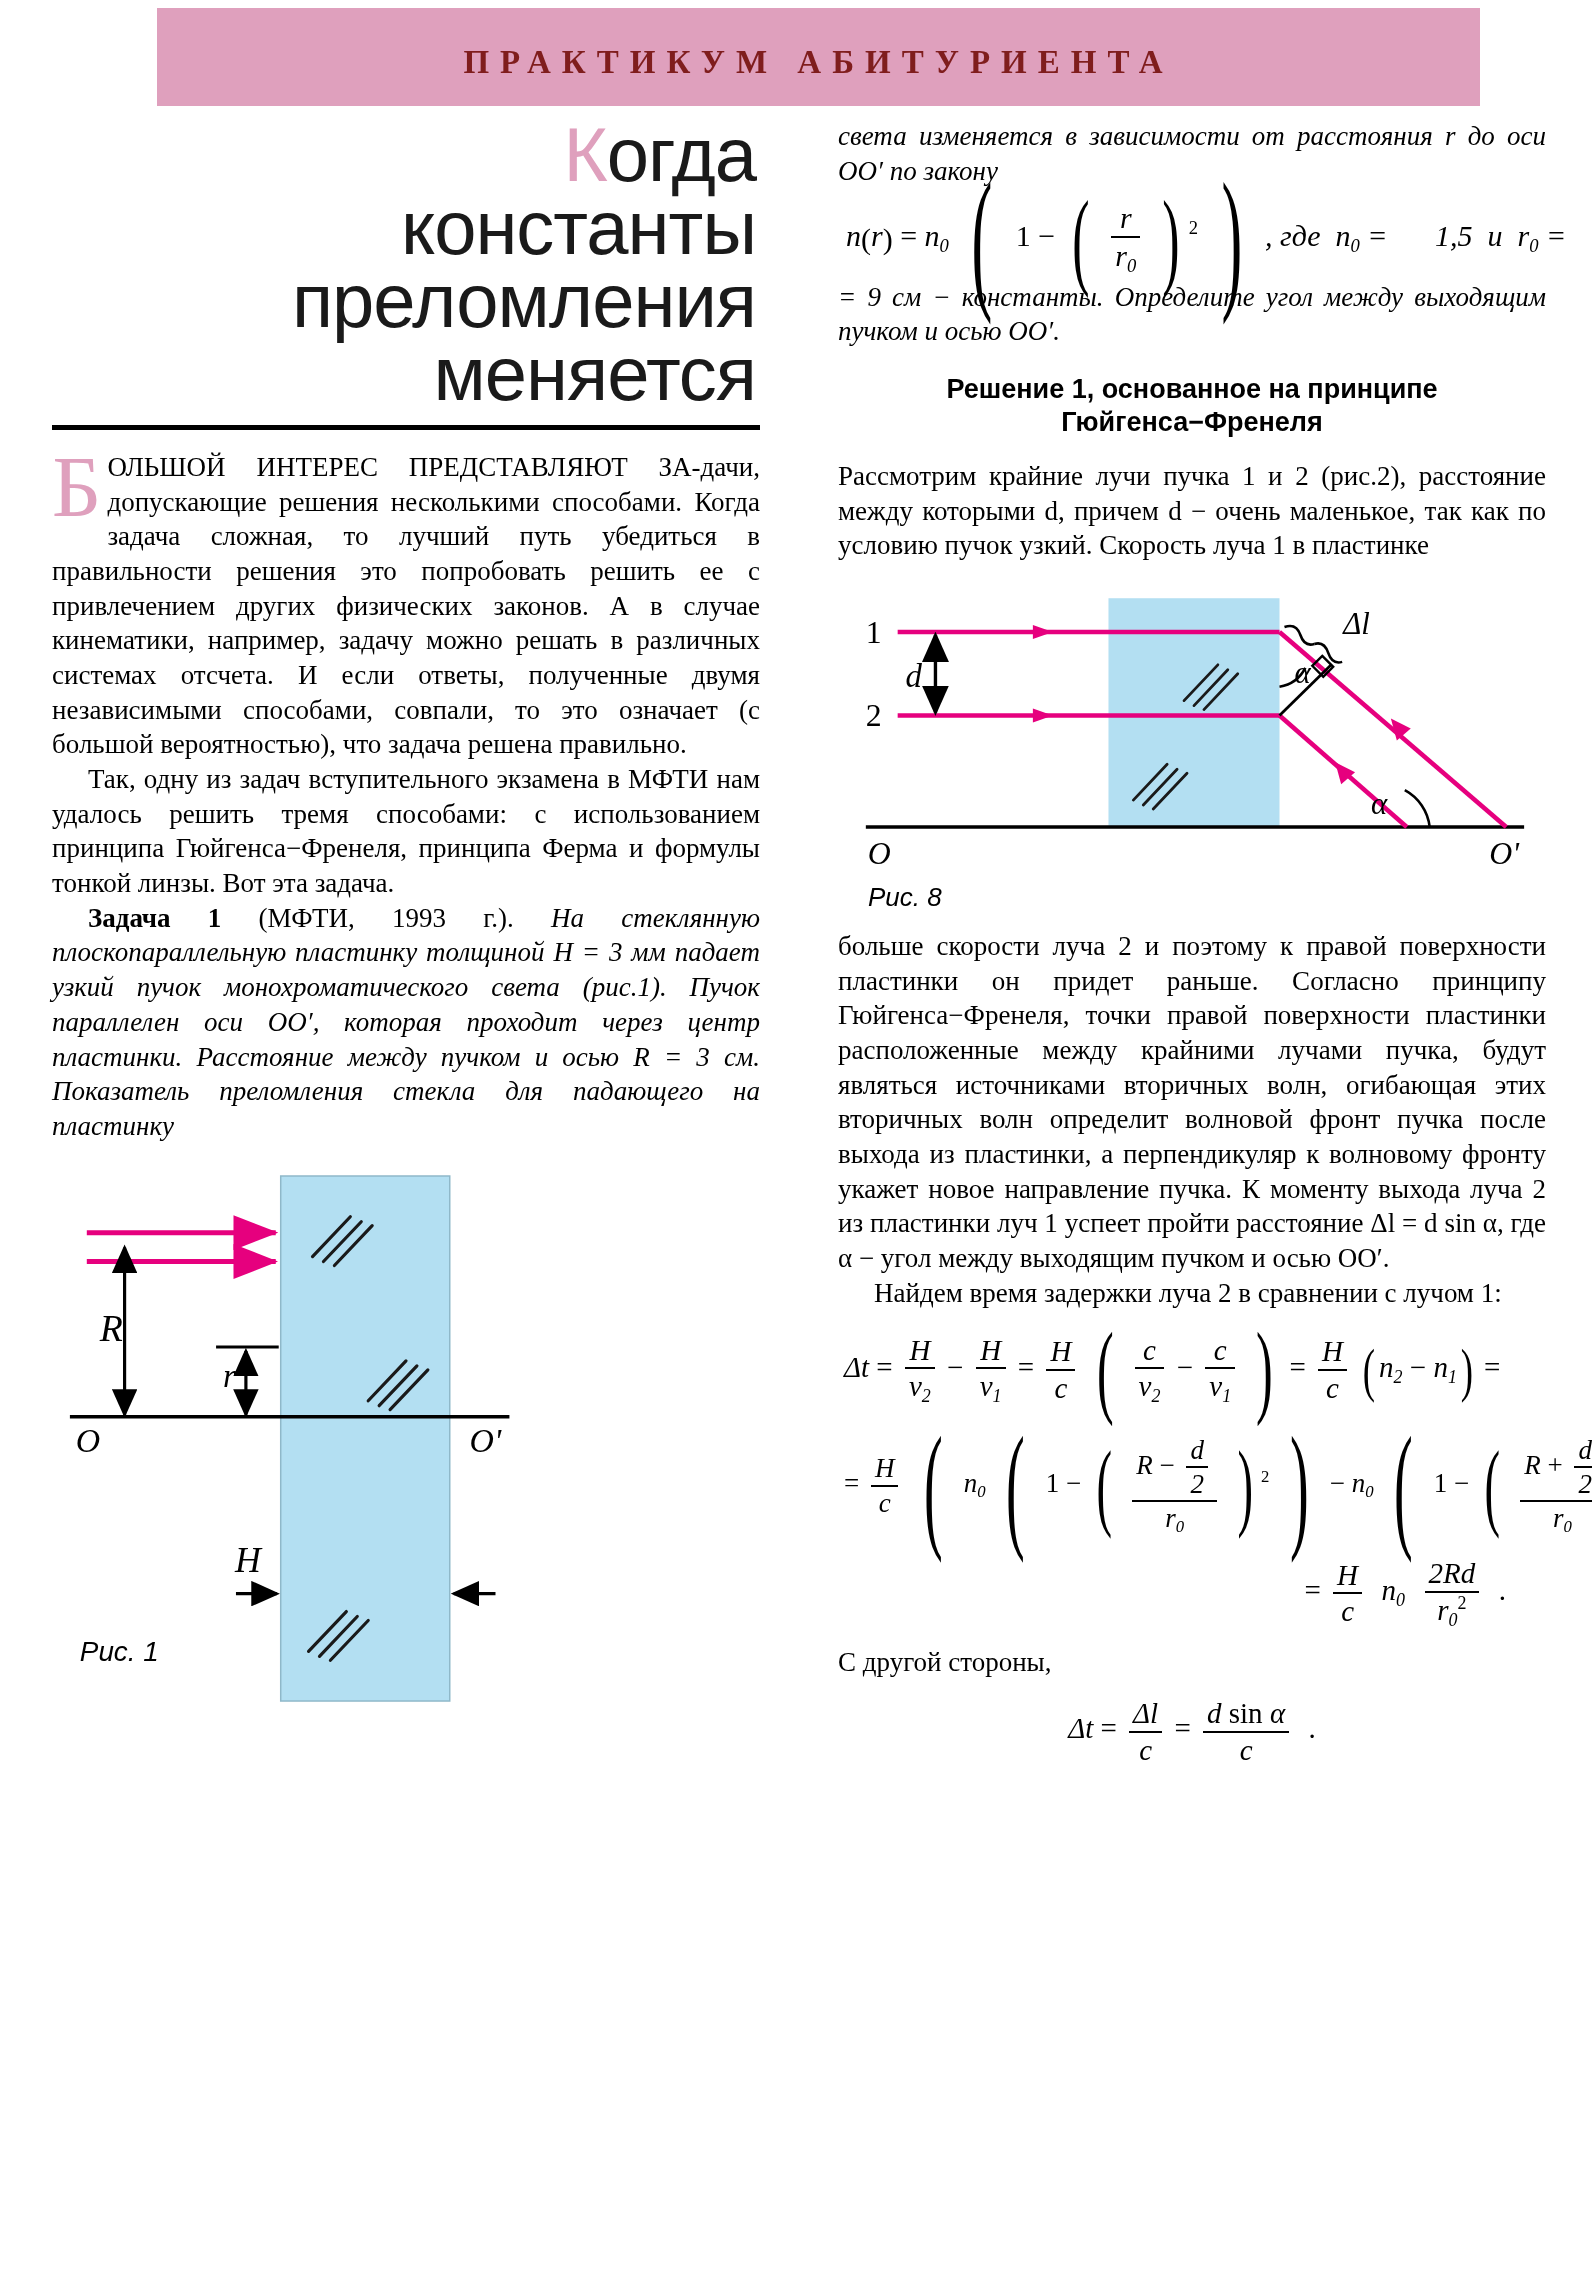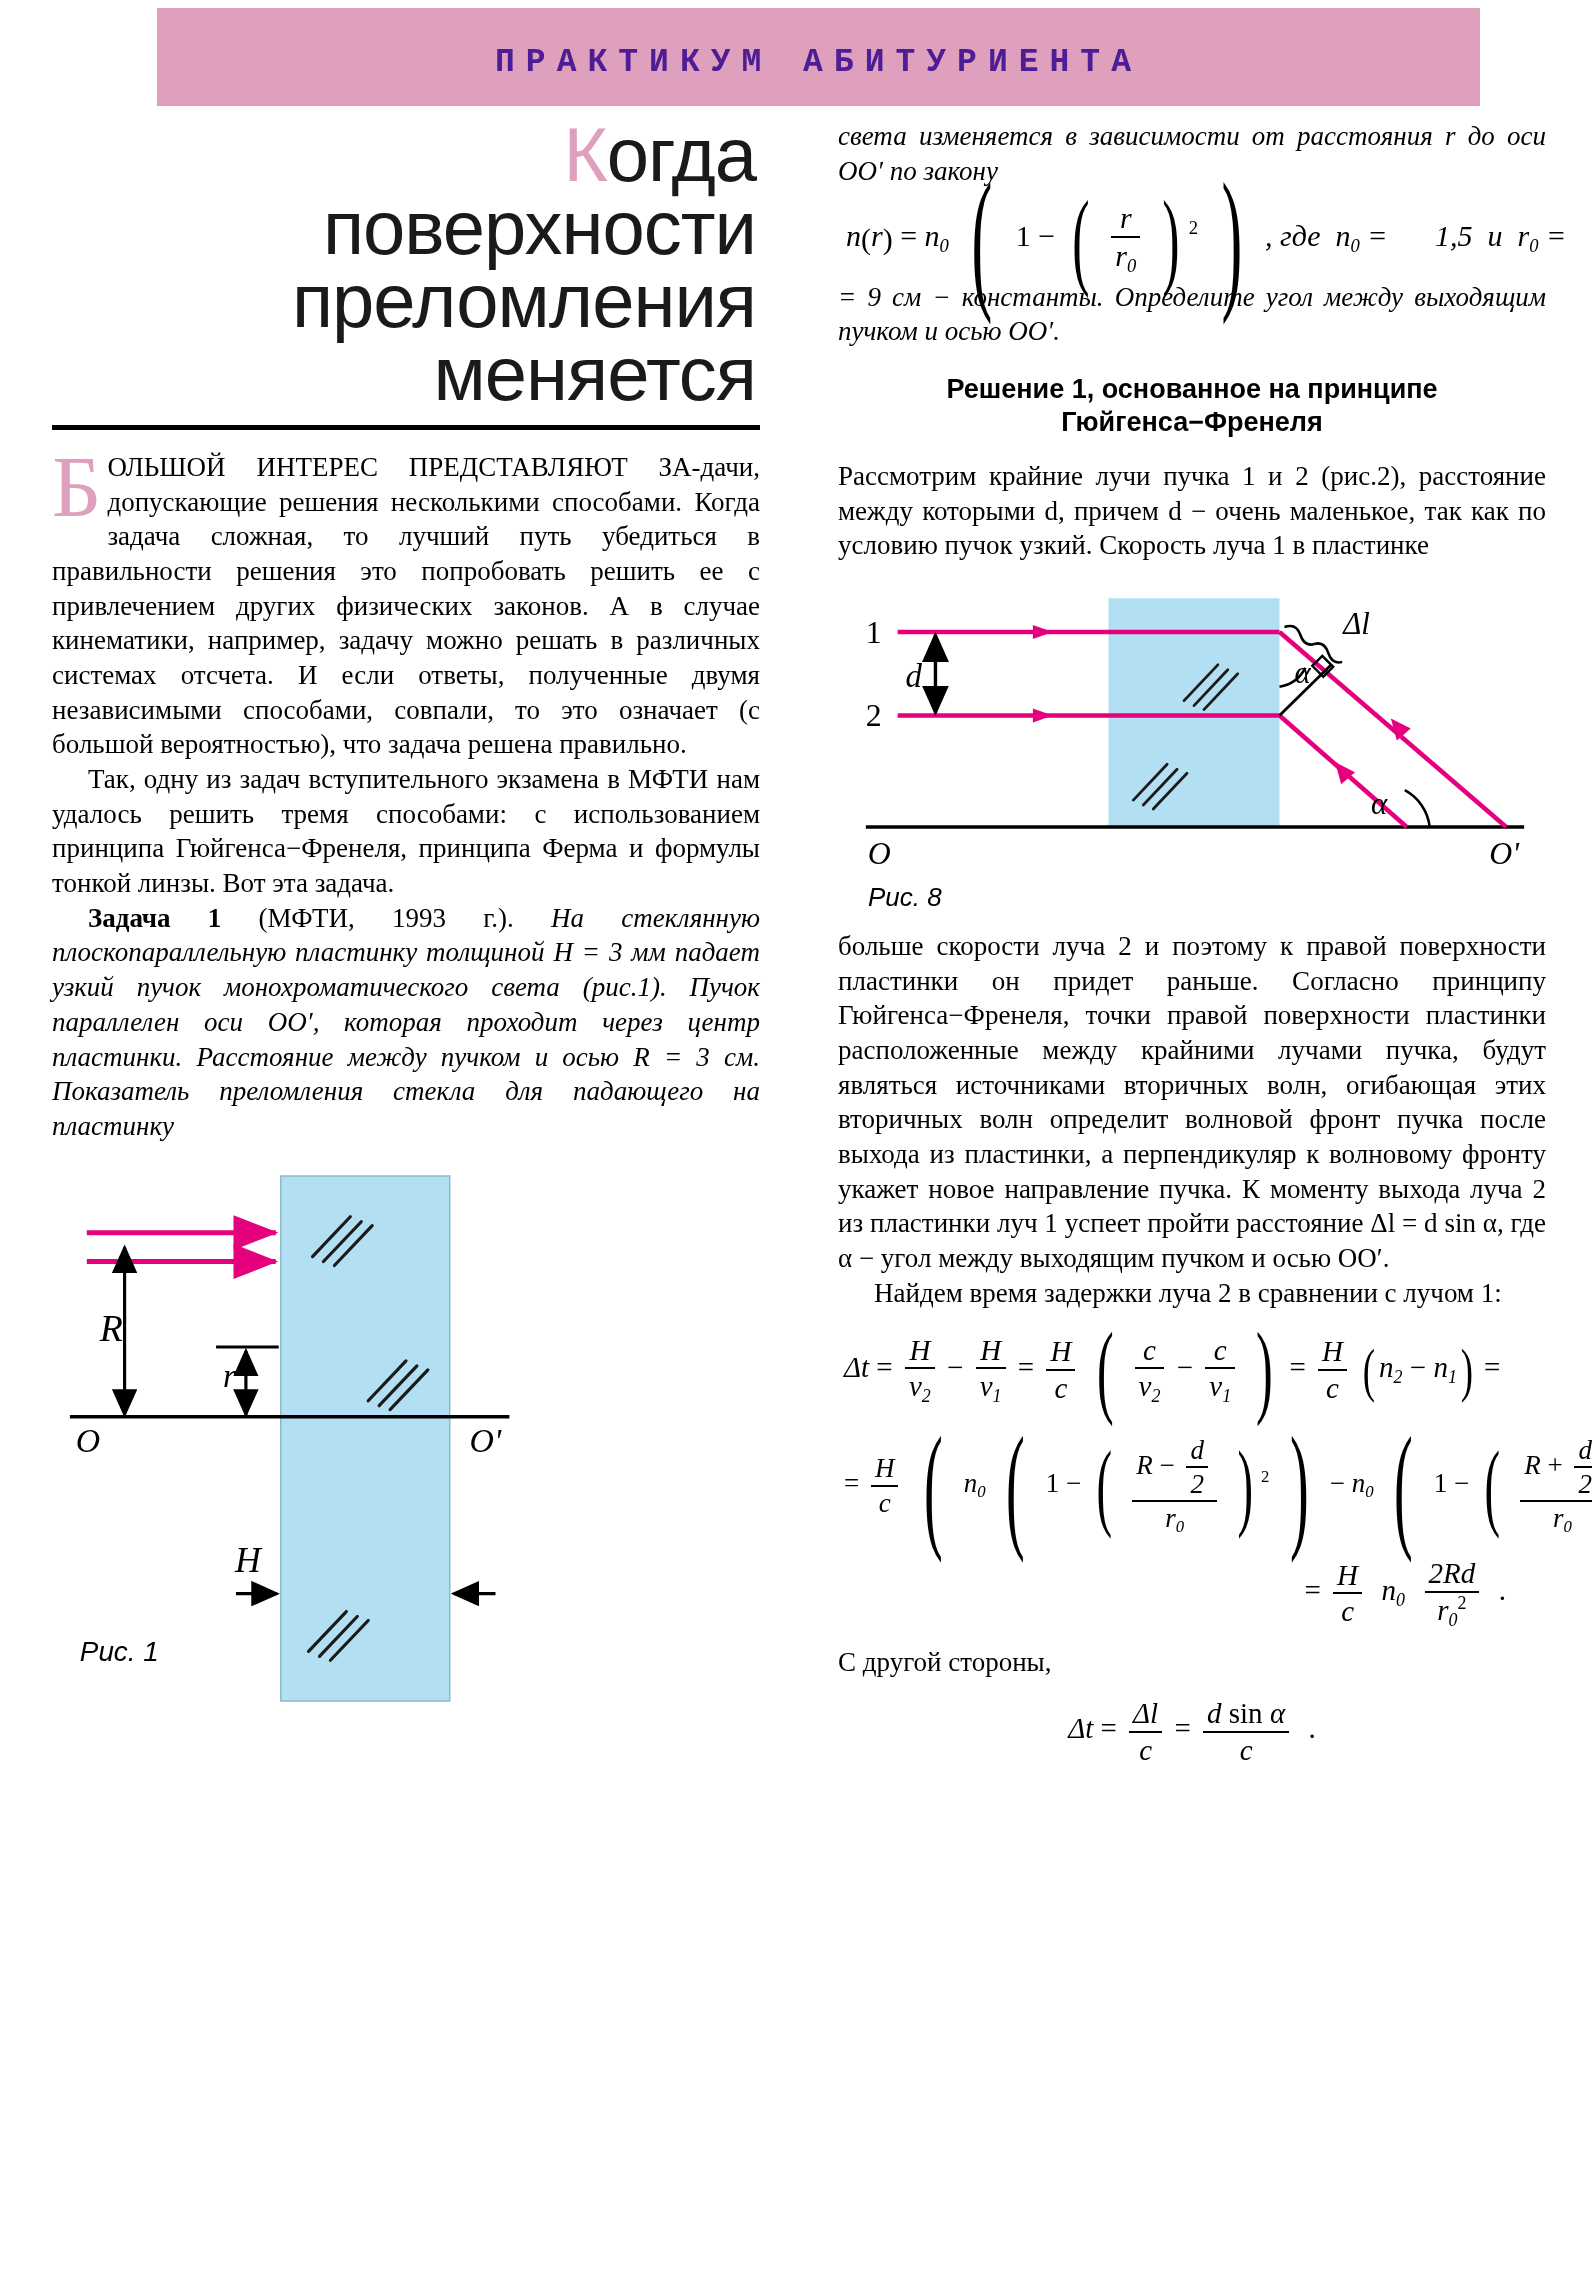--- a/index.html
+++ b/index.html
@@ -12,25 +12,25 @@
     overflow:hidden;
   }
   
   .banner{
     position:absolute;
     left:157px; top:8px; width:1323px; height:98px;
     background:#dfa0bd;
     display:flex;align-items:center;justify-content:center;
   }
   .banner-title{
-    font-family:Liberation Mono, monospace;
+    font-family:Liberation Serif, serif;
     font-weight:bold;
     font-size:33px;
     letter-spacing:11px;
-    color:#4c1d95;
+    color:#7f1d1d;
     white-space:nowrap;
     margin-top:10px;
   }
   
   .col{
     position:absolute;
     top:119px;
     width:708px;
   }
   .col-left{left:52px;}
@@ -147,21 +147,21 @@
 <body>
 
 <div class="banner">
   <span class="banner-title">ПРАКТИКУМ АБИТУРИЕНТА</span>
 </div>
 
 <div class="col col-left">
 
   <div class="headline">
     <div><span class="dropK">К</span><span>огда</span></div>
-    <div>поверхности</div>
+    <div>константы</div>
     <div>преломления</div>
     <div>меняется</div>
   </div>
 
   <div class="rule"></div>
 
   <p class="body">
     <span class="dropcap">Б</span><span>ОЛЬШОЙ ИНТЕРЕС ПРЕДСТАВЛЯЮТ ЗА-</span><span>дачи, допускающие решения несколькими способами. Когда задача сложная, то лучший путь убедиться в правильности решения это попробовать решить ее с привлечением других физических законов. А в случае кинематики, например, задачу можно решать в различных системах отсчета. И если ответы, полученные двумя независимыми способами, совпали, то это означает (с большой вероятностью), что задача решена правильно.</span>
   </p>
 

